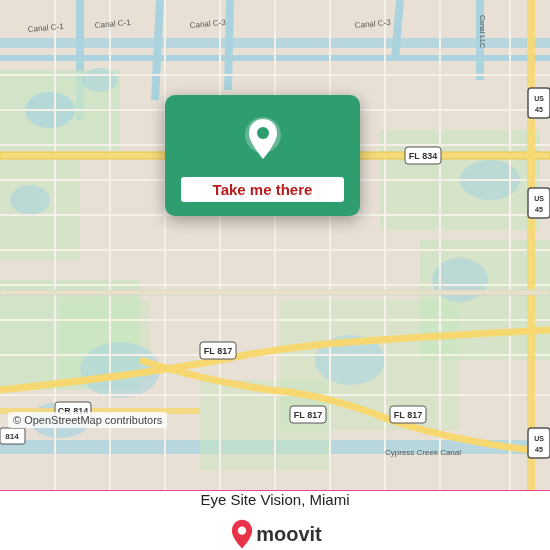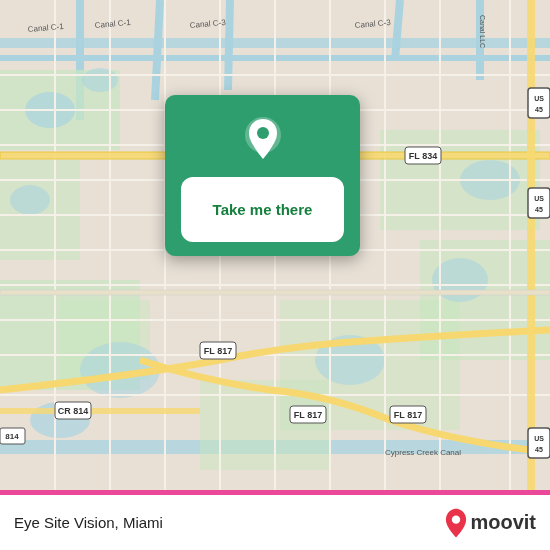--- a/index.html
+++ b/index.html
@@ -44,40 +44,41 @@
     }
 
     #pin-icon {
       width: 52px;
       height: 52px;
       margin-bottom: 12px;
     }
 
     #take-me-there-btn {
       background: white;
-      color: #15803d;
+      color: #b91c1c;
       border: none;
-      border-radius: 12px;
-      padding: 24px 22px;
+      border-radius: 3px;
+      padding: 4px 22px;
       font-size: 15px;
       font-weight: bold;
       cursor: pointer;
       width: 100%;
       text-align: center;
     }
 
     #bottom-bar {
       width: 550px;
       height: 60px;
       background: white;
       display: flex;
       align-items: center;
       justify-content: space-between;
       padding: 0 14px;
-      border-top: 5px solid #ec4899;
+      border-top: 1px solid #ec4899;
+      flex-direction: column;
     }
 
     #location-name {
       font-size: 15px;
       color: #222;
       font-weight: 400;
     }
 
     #moovit-logo {
       display: flex;
@@ -224,20 +225,21 @@
     <svg id="pin-icon" viewBox="0 0 52 52" xmlns="http://www.w3.org/2000/svg">
       <circle cx="26" cy="22" r="18" fill="white" opacity="0.25"></circle>
       <circle cx="26" cy="22" r="14" fill="white" opacity="0.3"></circle>
 
       <path d="M26 6 C18 6 12 12 12 20 C12 30 26 46 26 46 C26 46 40 30 40 20 C40 12 34 6 26 6Z" fill="white"></path>
       <circle cx="26" cy="20" r="6" fill="#2e9e6e"></circle>
     </svg>
     <button id="take-me-there-btn">Take me there</button>
   </div>
 
+  <div id="attribution">© OpenStreetMap contributors</div>
 </div>
 
 <div id="bottom-bar">
   <span id="location-name">Eye Site Vision, Miami</span>
   <div id="moovit-logo">
 
     <svg id="moovit-pin" viewBox="0 0 28 38" xmlns="http://www.w3.org/2000/svg">
       <path d="M14 2 C7 2 2 8 2 15 C2 24 14 36 14 36 C14 36 26 24 26 15 C26 8 21 2 14 2Z" fill="#e8334a"></path>
       <circle cx="14" cy="15" r="5" fill="white"></circle>
     </svg>

